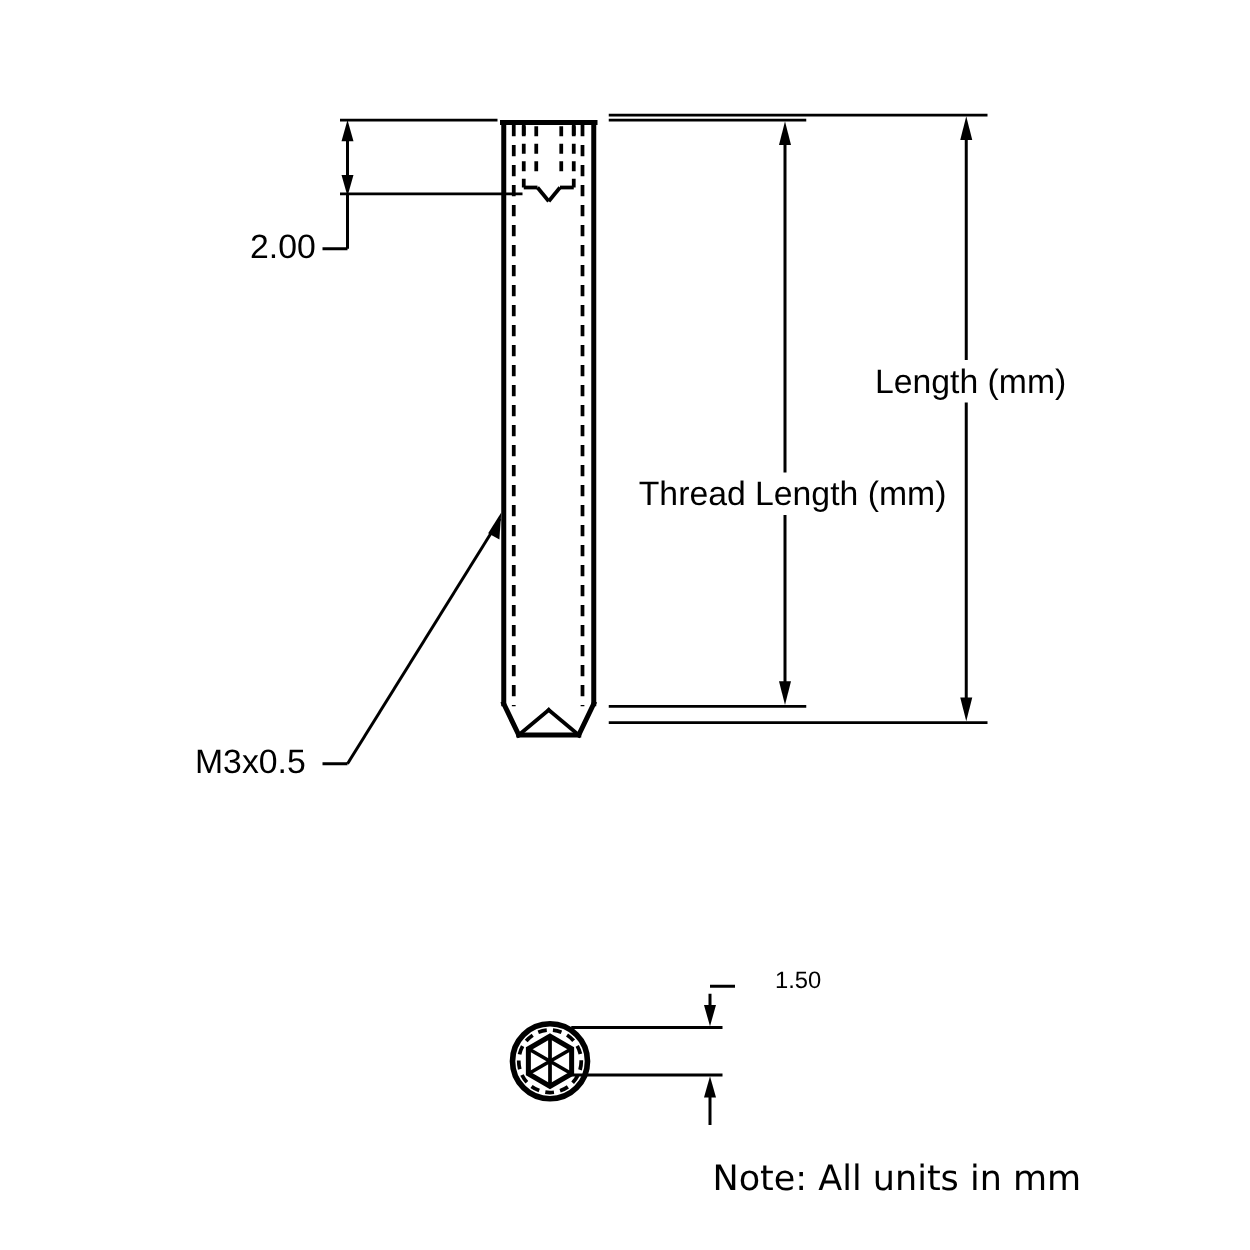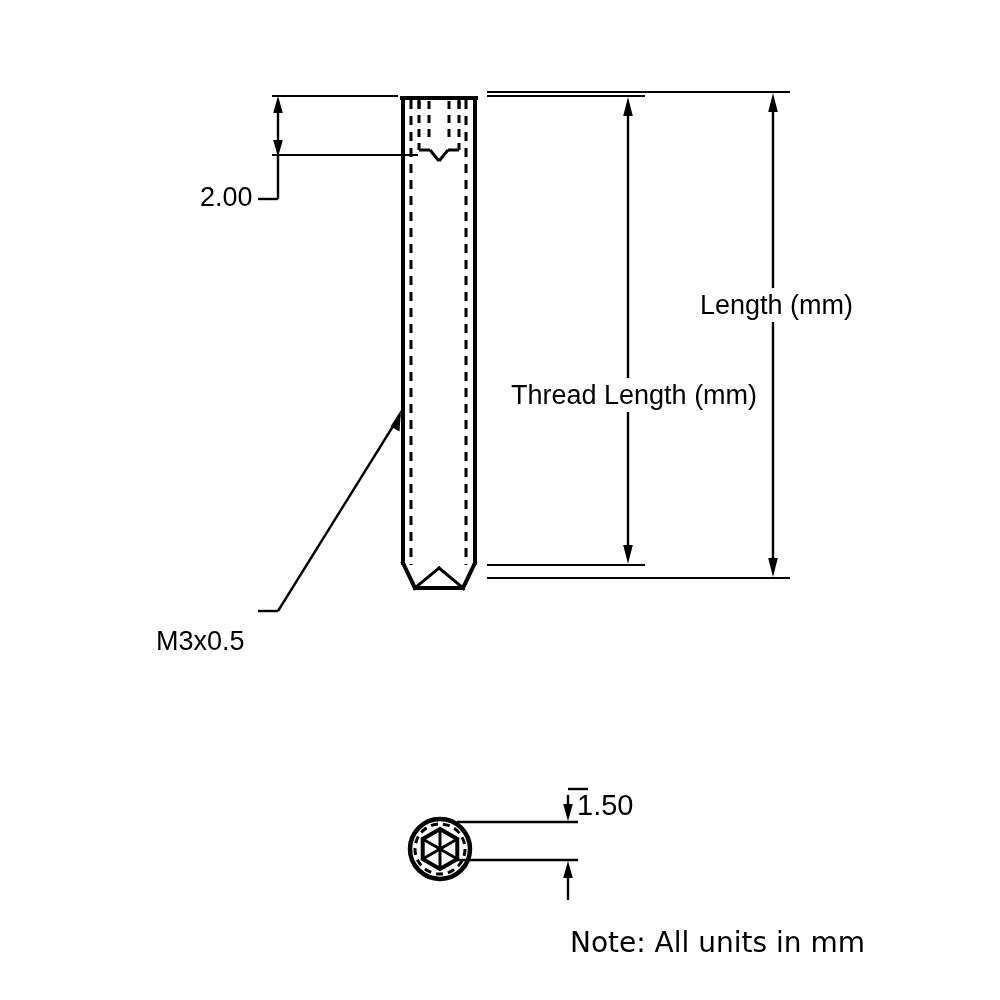--- a/index.html
+++ b/index.html
@@ -168,19 +168,19 @@
     </g>
 
   </svg>
 
   <div class="lbl" style="left:200px; top:184px; font-size:27px;">2.00</div>
 
   <div class="lbl" style="left:700px; top:292px; font-size:27px;">Length (mm)</div>
 
   <div class="lbl" style="left:511px; top:382px; font-size:27px;">Thread Length (mm)</div>
 
-  <div class="lbl" style="left:577px; top:775px; font-size:29px;margin-top:16px;">1.50</div>
+  <div class="lbl" style="left:620px; top:775px; font-size:19px;">1.50</div>
 
-  <div class="lbl" style="left:156px; top:596px; font-size:27px;margin-top:32px;">M3x0.5</div>
+  <div class="lbl" style="left:156px; top:596px; font-size:27px;">M3x0.5</div>
 
   <div class="lbl lbl-note" style="left:570px; top:929px; font-size:28px;">Note: All units in mm</div>
 
 </div>
 
 </body></html>

